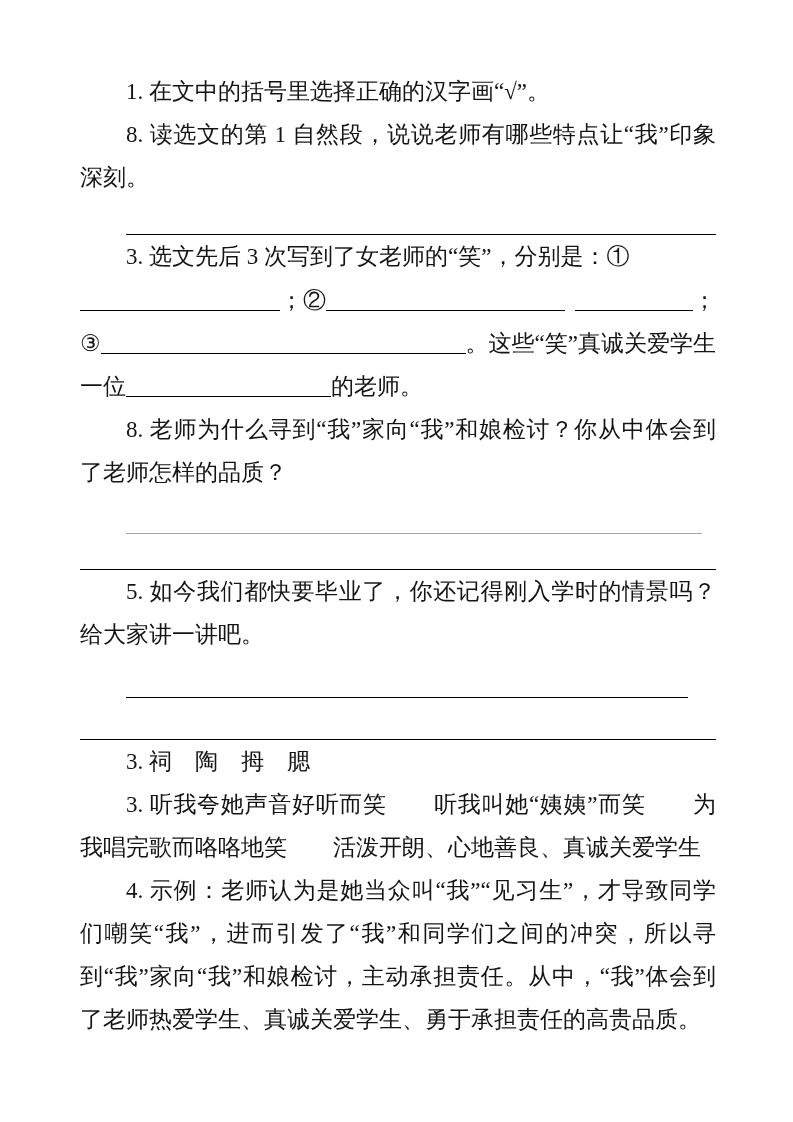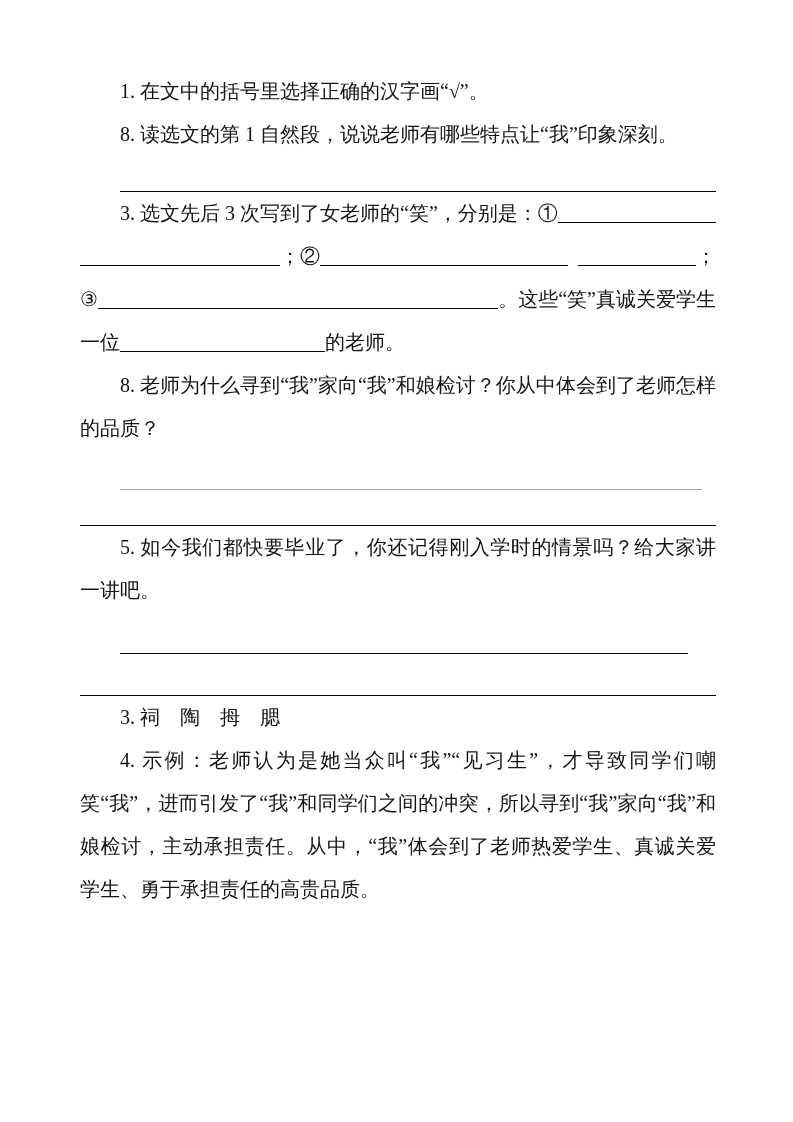--- a/index.html
+++ b/index.html
@@ -4,21 +4,21 @@
 <style>
   * { box-sizing: border-box; }
   html, body { margin: 0; padding: 0; background: #ffffff; }
   .page {
     position: relative;
     width: 793px;
     height: 1122px;
     background: #ffffff;
     overflow: hidden;
     font-family: "Liberation Serif", "DejaVu Serif", serif;
-    font-size: 20px;
+    font-size: 23px;
     color: #141414;
   }
   .content {
     position: absolute;
     left: 80px;
     top: 70px;
     width: 636px;
   }
   .line {
     margin: 0;
@@ -48,21 +48,21 @@
 
 <div class="page">
   <div class="content">
 
     <p class="line indent">1. 在文中的括号里选择正确的汉字画“√”。</p>
 
     <p class="line indent">8. 读选文的第 1 自然段，说说老师有哪些特点让“我”印象深刻。</p>
 
     <div class="rule ind" style="height:36px;"></div>
 
-    <div class="flexline" style="padding-left:2em;">
+    <div class="flexline" style="padding-left:2em;flex-direction:column;">
       <span class="t">3. 选文先后 3 次写到了女老师的“笑”，分别是：①</span>
       <span class="blank grow"></span>
     </div>
 
     <div class="flexline">
       <span class="blank" style="width:200px;"></span>
       <span class="t">；②</span>
       <span class="blank grow"></span>
       <span class="blank" style="width:118px; margin-left:10px;"></span>
       <span class="t">；</span>
@@ -89,17 +89,18 @@
     <p class="line indent">5. 如今我们都快要毕业了，你还记得刚入学时的情景吗？给大家讲一讲吧。</p>
 
     <div class="rule ind" style="height:42px; margin-right:28px;"></div>
 
     <div class="rule" style="height:42px;"></div>
 
 
     <p class="line indent">3. 祠　陶　拇　腮</p>
 
 
+    <p class="line indent">3. 听我夸她声音好听而笑　　听我叫她“姨姨”而笑　　为我唱完歌而咯咯地笑　　活泼开朗、心地善良、真诚关爱学生</p>
 
     <p class="line indent">4. 示例：老师认为是她当众叫“我”“见习生”，才导致同学们嘲笑“我”，进而引发了“我”和同学们之间的冲突，所以寻到“我”家向“我”和娘检讨，主动承担责任。从中，“我”体会到了老师热爱学生、真诚关爱学生、勇于承担责任的高贵品质。</p>
 
   </div>
 </div>
 
 </body></html>

